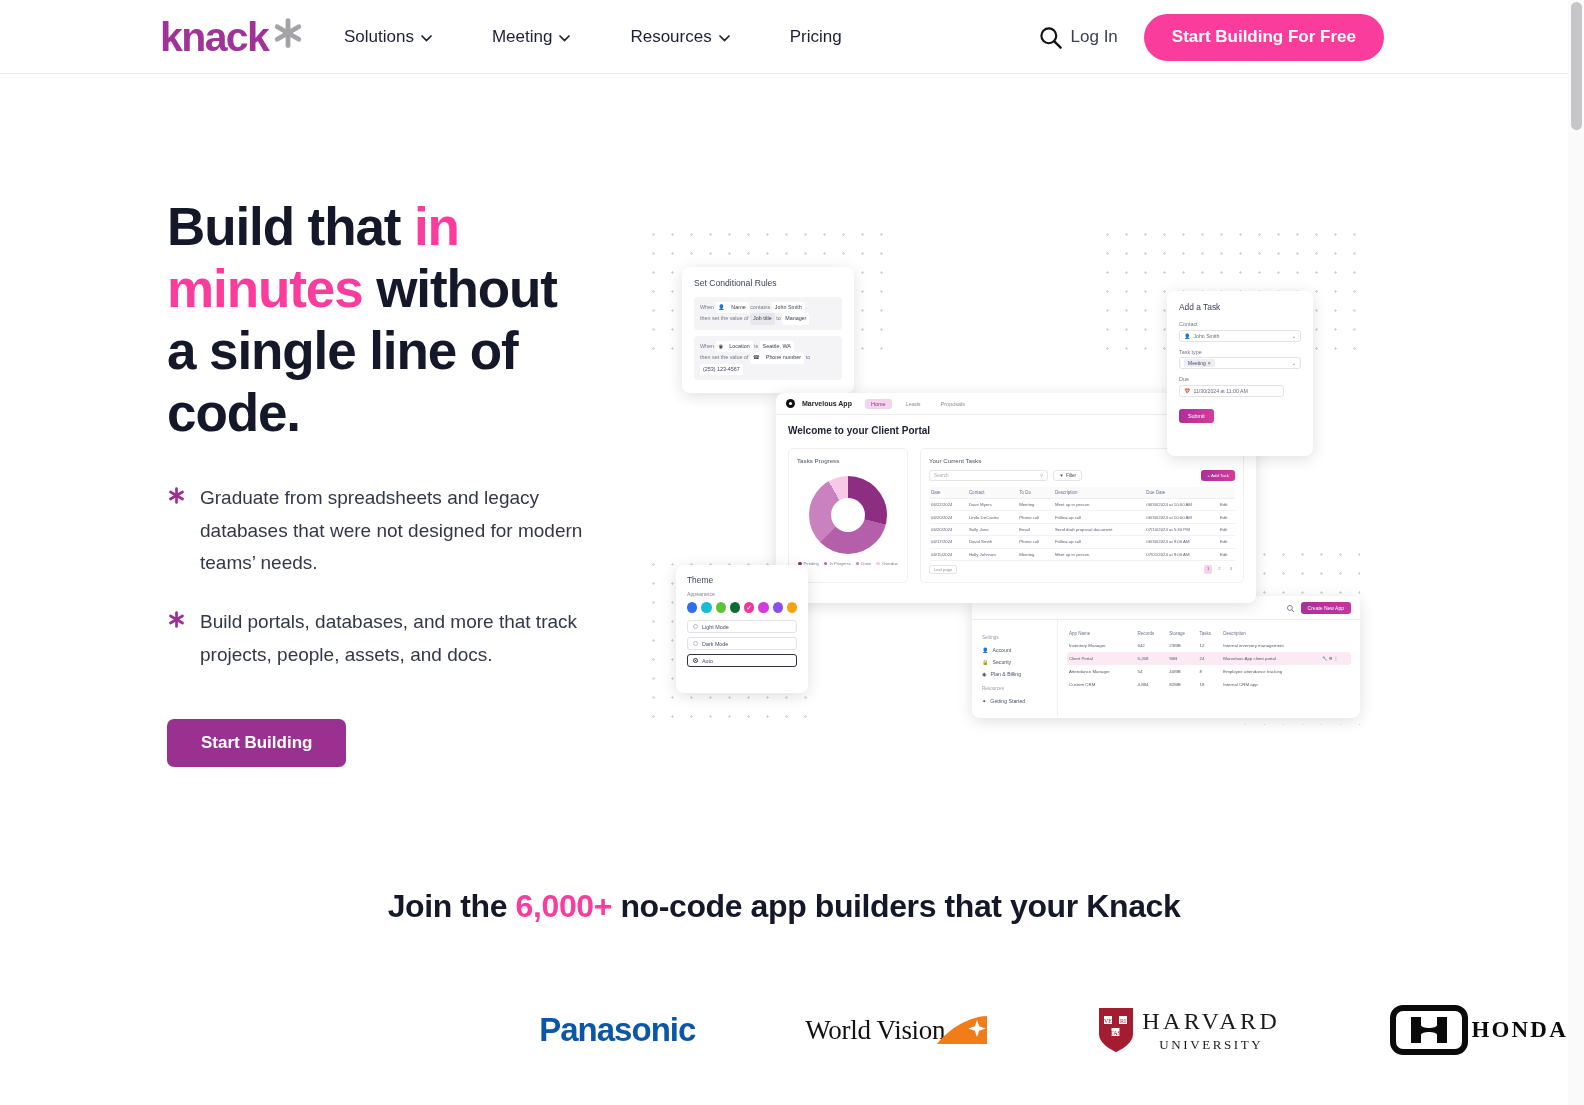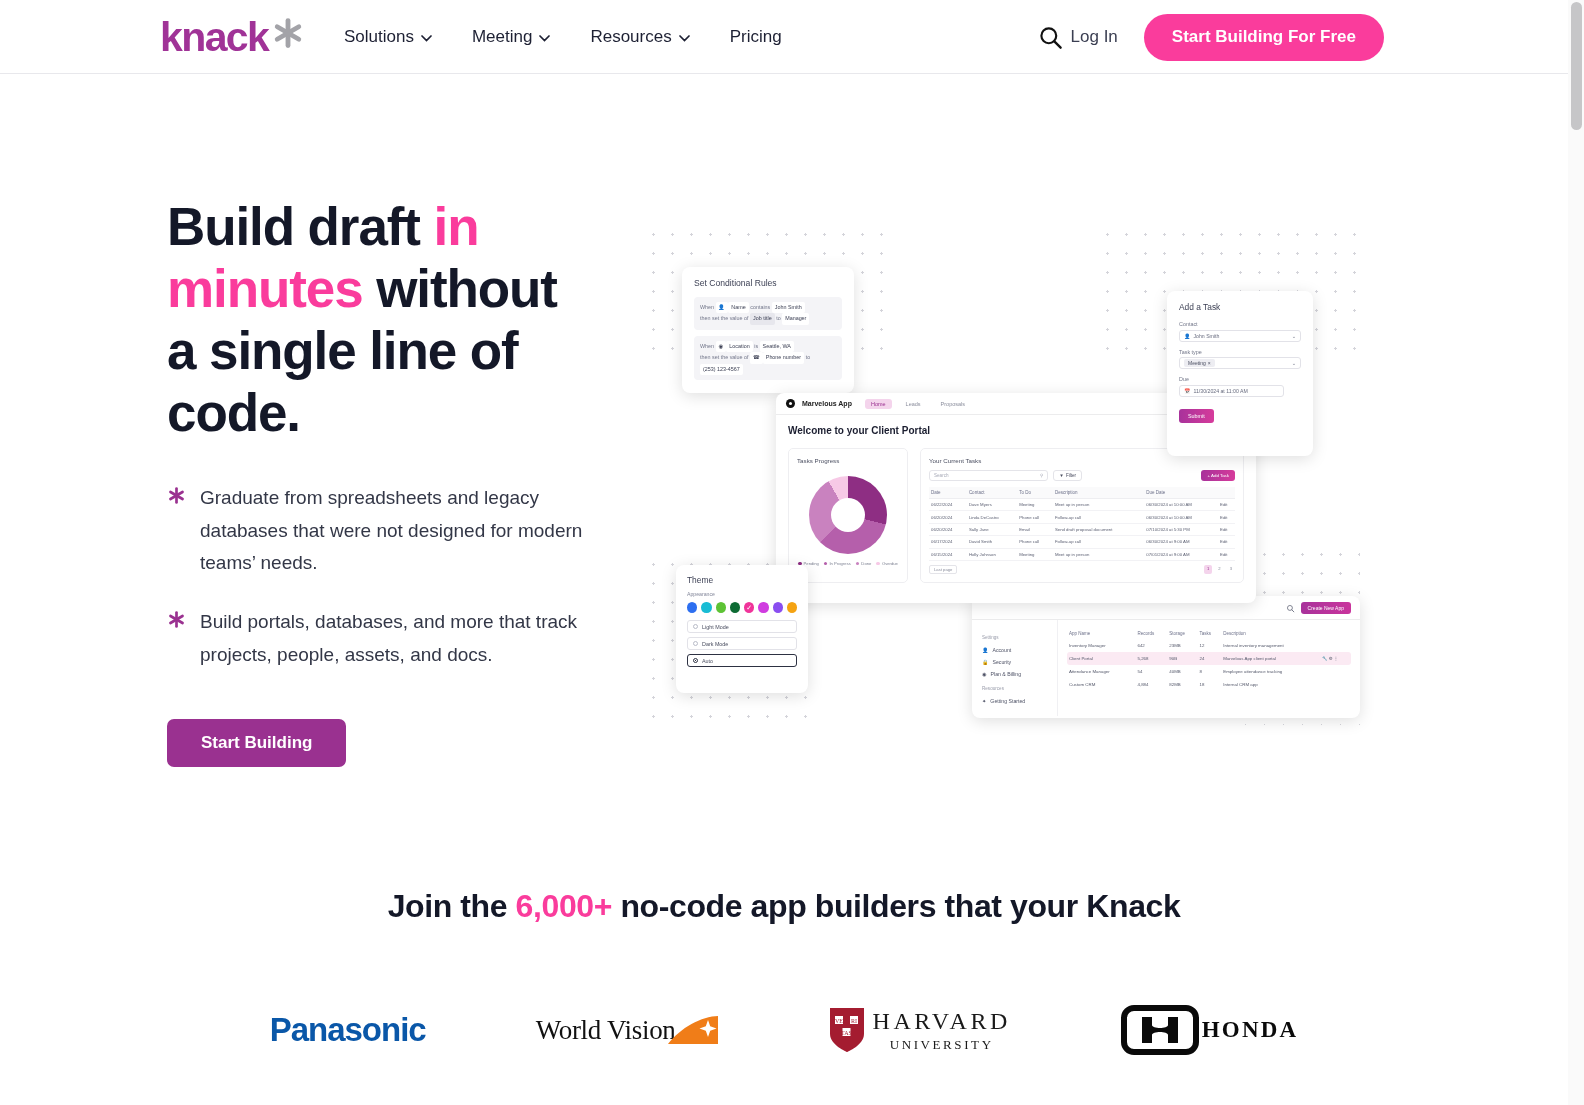--- a/index.html
+++ b/index.html
@@ -17,21 +17,21 @@
     background: #fff; border-bottom: 1px solid #e8e8ec;
     display: flex; align-items: center;
   }
   .logo { position: absolute; left: 160px; top: 17px; display: flex; align-items: center; text-align: center; }
   .logo-text {
     font-size: 41px; font-weight: bold; color: #a03397;
     letter-spacing: -1.6px; line-height: 1;
   }
   .logo-star { margin-left: 3px; margin-top: -6px; }
 
-  .nav { position: absolute; left: 344px; top: 0; height: 74px; display: flex; align-items: center; gap: 40px; }
+  .nav { position: absolute; left: 344px; top: 0; height: 74px; display: flex; align-items: center; gap: 60px; }
   .nav-item {
     font-size: 17px; color: #1d2033; display: flex; align-items: center; gap: 7px;
     cursor: pointer; white-space: nowrap;
   }
   .chev { display: inline-block; }
 
   .header-right { position: absolute; right: 184px; top: 0; height: 74px; display: flex; align-items: center; gap: 0; }
   .search-btn { width: 40px; height: 40px; display: flex; align-items: center; justify-content: center; cursor: pointer; }
   .login-link { font-size: 17px; color: #3b3f52; margin-right: 26px; cursor: pointer; white-space: nowrap; }
   .cta-btn {
@@ -158,21 +158,21 @@
   tr.hl td:last-child { border-top-right-radius: 3px; border-bottom-right-radius: 3px; }
 
   
   .proof-h {
     position: absolute; top: 888px; left: 0; width: 1568px; text-align: center;
     font-size: 32px; font-weight: bold; color: #141828; letter-spacing: -0.4px;
   }
   .proof-h .pink { color: #fa3c9c; }
   .logos {
     position: absolute; top: 1005px; left: 0; width: 1568px;
-    display: flex; justify-content: center; align-items: center; gap: 110px;
+    display: flex; justify-content: flex-end; align-items: center; gap: 110px;
   }
   .brand { display: flex; align-items: center; }
   .panasonic { font-size: 33px; font-weight: bold; color: #0a57a8; letter-spacing: -1px; font-family: "Liberation Sans", sans-serif; }
   .wv { display: flex; align-items: flex-end; }
   .wv-txt { font-size: 27px; color: #111; font-family: "Liberation Serif", serif; letter-spacing: -0.3px; }
   .harvard { display: flex; align-items: center; gap: 7px; }
   .hv-txt { font-family: "Liberation Serif", serif; text-align: center; }
   .hv-1 { font-size: 24px; letter-spacing: 3.5px; color: #1a1a1a; }
   .hv-2 { font-size: 13px; letter-spacing: 2.6px; color: #1a1a1a; margin-top: 2px; }
   .honda { display: flex; flex-direction: row; align-items: center; gap: 3px; }
@@ -230,21 +230,21 @@
           <path d="M15.4 15.4L21 21" stroke="#111" stroke-width="2.1" stroke-linecap="round"></path>
         </svg>
     </div>
     <div class="login-link">Log In</div>
     <button class="cta-btn">Start Building For Free</button>
   </div>
 </div>
 
 <div class="hero-left">
   <h1 class="headline">
-    <span>Build draft </span><span class="pink">in minutes</span><span> without a single line of code.</span>
+    <span>Build that </span><span class="pink">in minutes</span><span> without a single line of code.</span>
   </h1>
 
   <div class="bullets">
     <div class="bullet">
       <span class="bullet-icon">
         <svg width="19" height="19" viewBox="0 0 24 24">
             <g fill="#9a3190">
           <rect x="10.3" y="1.5" width="3.4" height="21" rx="1.7"></rect>
           <rect x="10.3" y="1.5" width="3.4" height="21" rx="1.7" transform="rotate(60 12 12)"></rect>
           <rect x="10.3" y="1.5" width="3.4" height="21" rx="1.7" transform="rotate(120 12 12)"></rect>

